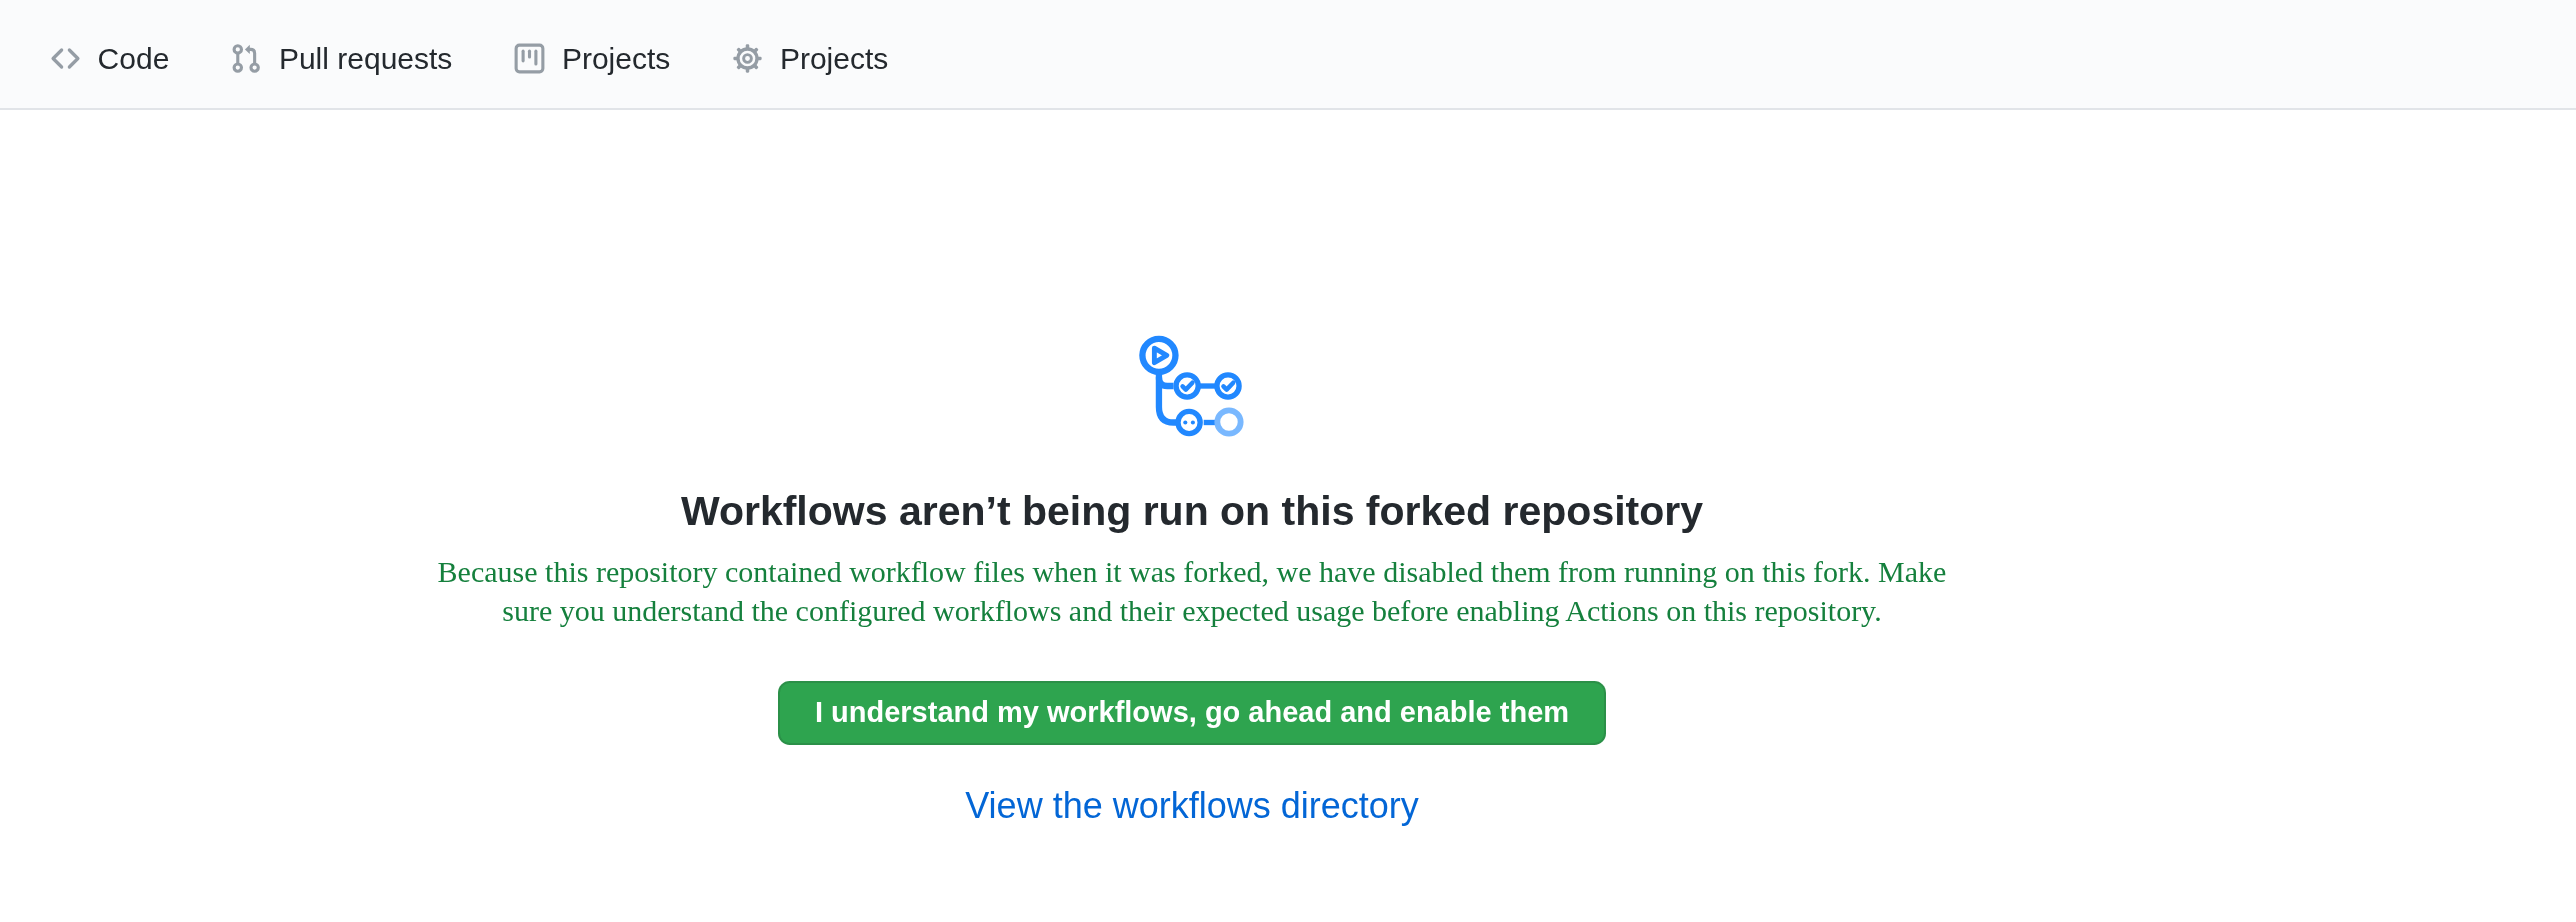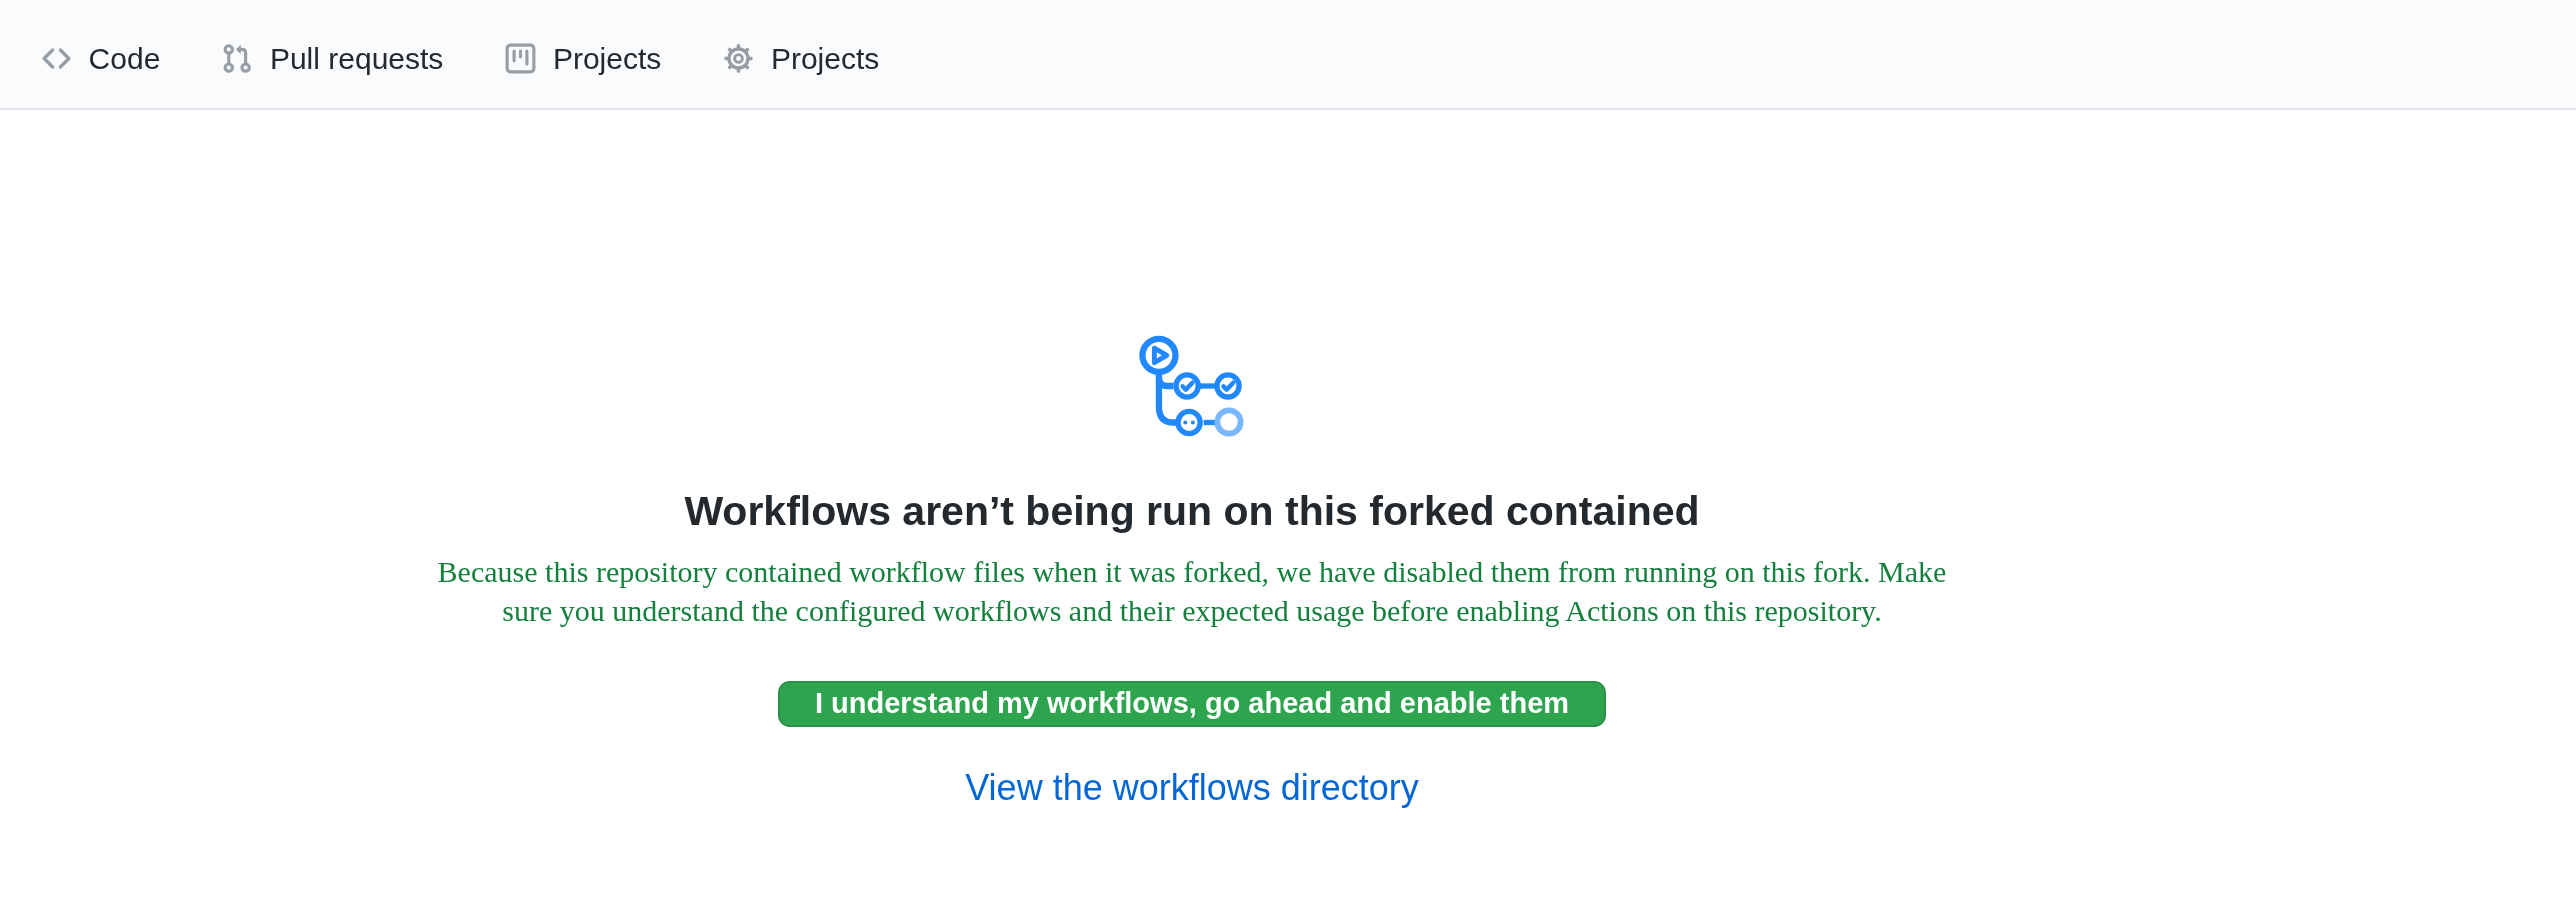--- a/index.html
+++ b/index.html
@@ -13,21 +13,21 @@
     color: #24292e;
   }
 
   
   .topnav {
     height: 110px;
     background: #fafbfc;
     border-bottom: 2px solid #e1e4e8;
     display: flex;
     align-items: stretch;
-    padding-left: 10px;
+    padding-left: 19px;
   }
   .tabs { display: flex; align-items: stretch; }
   .tab {
     display: flex;
     align-items: center;
     gap: 16.6px;
     padding: 9.8px 31px 0 31px;
     position: relative;
     font-size: 30px;
     line-height: 1;
@@ -62,21 +62,21 @@
   .bs-desc {
     margin: 15.6px 0 0 0;
     font-size: 30px;
     line-height: 39px;
     color: #15803d;
     font-family: Liberation Serif, serif;
   }
   .bs-desc span { display: block; }
   .enable-btn {
     margin-top: 51px;
-    height: 46px;
+    height: 64px;
     padding: 0 35px;
     font-family: "Liberation Sans", "DejaVu Sans", sans-serif;
     font-size: 29px;
     font-weight: bold;
     color: #ffffff;
     background: #2ea44f;
     border: 2px solid rgba(27,31,35,0.15);
     border-radius: 11.7px;
     cursor: pointer;
   }
@@ -180,21 +180,21 @@
         <path d="M86.8 52.4 l3.3 3.3 l6.8 -7.1" fill="none" stroke="#2188ff" stroke-width="4.6" stroke-linecap="round" stroke-linejoin="round"></path>
 
         <circle cx="51.5" cy="89.5" r="11.4" fill="#ffffff" stroke="#2188ff" stroke-width="5.5"></circle>
         <circle cx="47.6" cy="89.5" r="2.1" fill="#2188ff"></circle>
         <circle cx="55.4" cy="89.5" r="2.1" fill="#2188ff"></circle>
 
         <circle cx="92.5" cy="89" r="12" fill="#ffffff" stroke="#79b8ff" stroke-width="6"></circle>
       </svg>
     </div>
 
-    <h1 class="bs-title">Workflows aren’t being run on this forked contained</h1>
+    <h1 class="bs-title">Workflows aren’t being run on this forked repository</h1>
 
     <p class="bs-desc">
       <span>Because this repository contained workflow files when it was forked, we have disabled them from running on this fork. Make</span>
       <span>sure you understand the configured workflows and their expected usage before enabling Actions on this repository.</span>
     </p>
 
     <button class="enable-btn">I understand my workflows, go ahead and enable them</button>
 
     <div class="link-row">
       <a class="dir-link">View the workflows directory</a>

